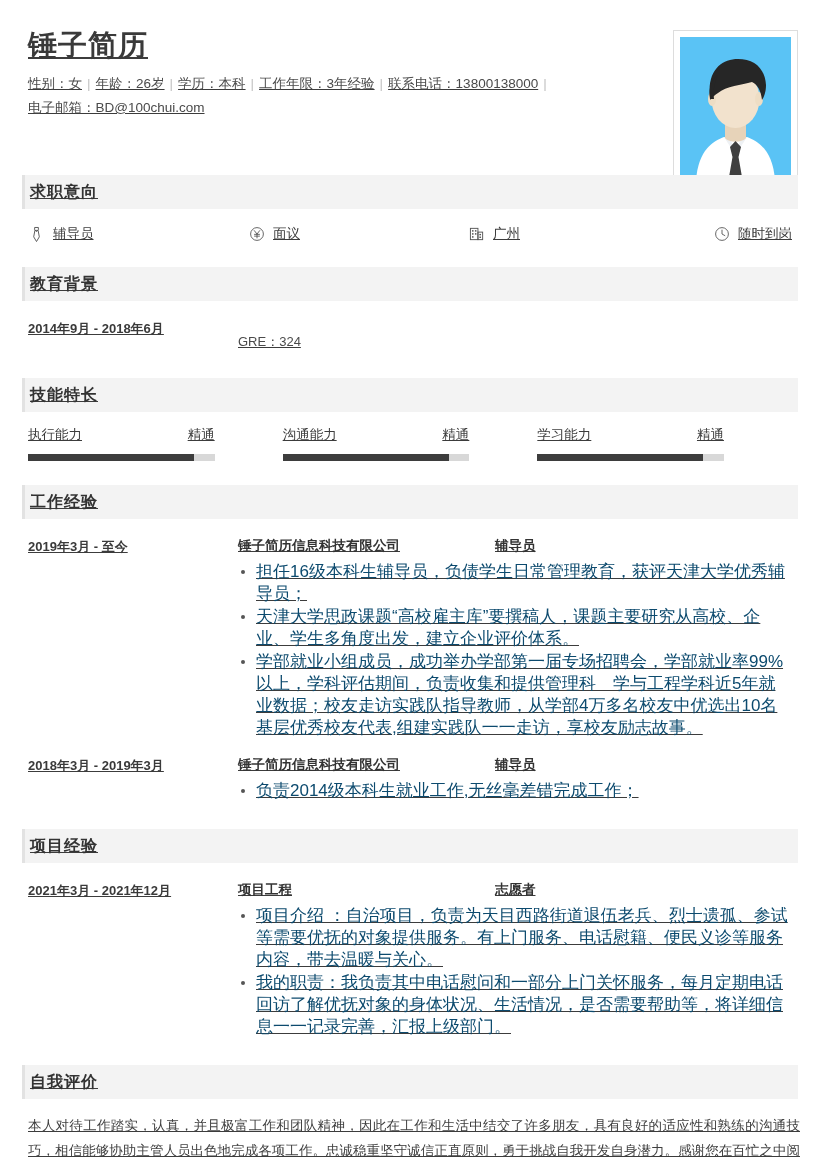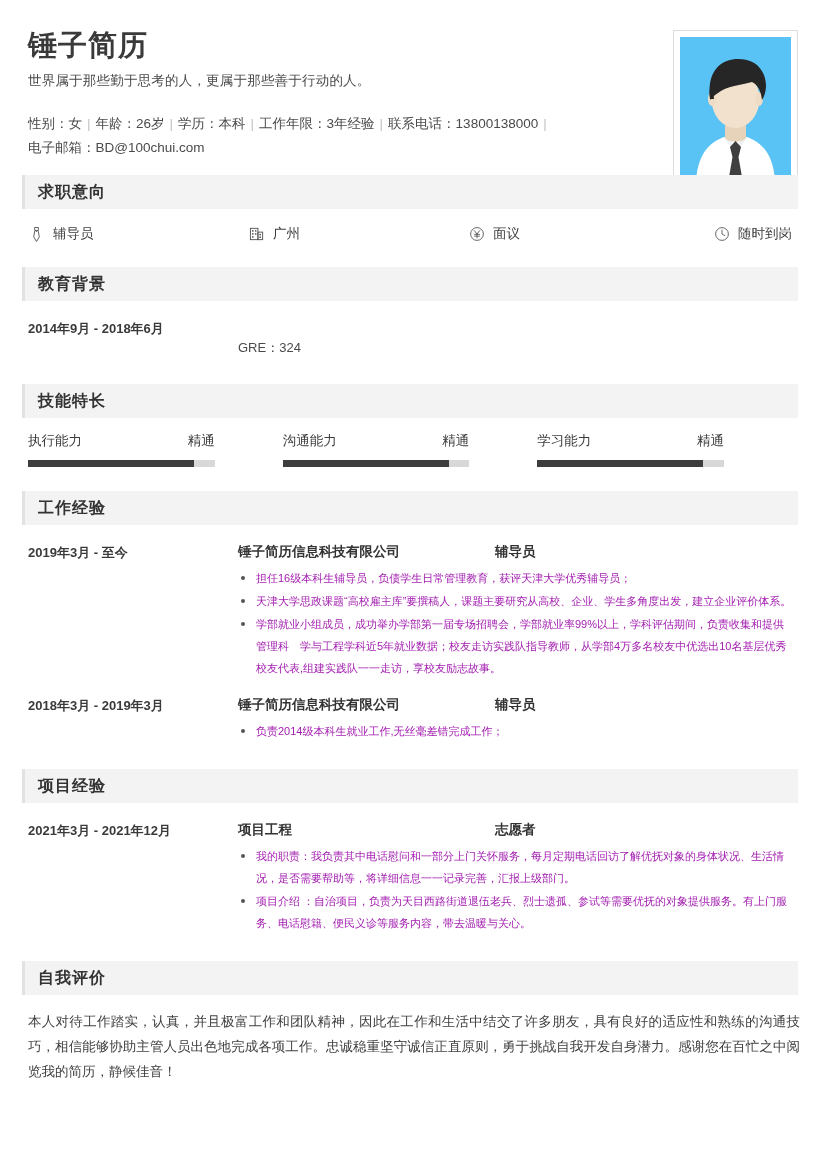--- a/index.html
+++ b/index.html
@@ -14,20 +14,21 @@
     color: #3c3c3c;
     -webkit-font-smoothing: antialiased;
     position: relative;
     overflow: hidden;
   }
   .page {
     width: 820px;
     height: 1160px;
     position: relative;
     box-sizing: border-box;
+    text-decoration: underline;
   }
 
   
   .header {
     position: relative;
     padding: 30px 30px 0 28px;
     height: 175px;
     box-sizing: border-box;
   }
   .name {
@@ -77,21 +78,21 @@
     overflow: hidden;
   }
 
   
   .section-band {
     margin: 0 22px 0 22px;
     background: #f3f3f3;
     height: 34px;
     display: flex;
     align-items: center;
-    padding-left: 16px;
+    padding-left: 8px;
     box-sizing: border-box;
     position: relative;
   }
   .section-band::before {
     content: "";
     position: absolute;
     left: 0; top: 0; bottom: 0;
     width: 3px;
     background: #e2e2e2;
   }
@@ -150,33 +151,33 @@
     font-size: 13.5px;
     font-weight: bold;
     color: #333333;
   }
   .line-major .org { flex: 0 0 257px; }
   .line-major .role { flex: 1 1 auto; }
   .sub-line {
     font-size: 13px;
     color: #4a4a4a;
     line-height: 21px;
-    margin-top: 18px;
+    margin-top: 12px;
   }
   ul.bullets {
     list-style: none;
     margin: 6px 0 0 0;
     padding: 0;
   }
   ul.bullets li {
     position: relative;
     padding-left: 18px;
-    font-size: 11px;
+    font-size: 17px;
     line-height: 22px;
-    color: #a21caf;
+    color: #0c4a6e;
     margin-bottom: 1px;
   }
   ul.bullets li::before {
     content: "";
     position: absolute;
     left: 3px;
     top: 9px;
     width: 4px;
     height: 4px;
     border-radius: 50%;
@@ -227,21 +228,20 @@
   .sp-18 { height: 18px; }
   .sp-14 { height: 14px; }
 </style>
 </head>
 <body>
 
 <div class="page">
 
   <div class="header">
     <h1 class="name">锤子简历</h1>
-    <div class="motto">世界属于那些勤于思考的人，更属于那些善于行动的人。</div>
     <div class="meta"><span class="meta-item">性别：女</span><span class="sep">|</span><span class="meta-item">年龄：26岁</span><span class="sep">|</span><span class="meta-item">学历：本科</span><span class="sep">|</span><span class="meta-item">工作年限：3年经验</span><span class="sep">|</span><span class="meta-item">联系电话：13800138000</span><span class="sep">|</span><span class="meta-item">电子邮箱：BD@100chui.com</span></div>
 
     <div class="photo-frame">
       <div class="photo-inner">
         <svg viewBox="0 0 111 144" width="111" height="144">
           <rect x="0" y="0" width="111" height="144" fill="#5ac3f5"></rect>
 
           <path d="M16 144 C18 112 34 104 44 100 L67 100 C77 104 93 112 95 144 Z" fill="#ffffff"></path>
 
           <path d="M44 100 L55.5 118 L50 100 Z" fill="#eef1f4"></path>
@@ -270,49 +270,49 @@
     <div class="intent-row">
 
       <div class="intent-cell">
         <span class="intent-icon">
           <svg viewBox="0 0 16 18" width="15" height="17">
             <path d="M6 1.5 L10 1.5 L10 4 L8 6 L6 4 Z" fill="none" stroke="#555" stroke-width="1"></path>
             <path d="M6.3 4.6 L9.7 4.6 L11 11.5 L8 16.5 L5 11.5 Z" fill="none" stroke="#555" stroke-width="1"></path>
           </svg>
         </span>
         <span>辅导员</span>
+      </div>
+
+      <div class="intent-cell">
+        <span class="intent-icon">
+          <svg viewBox="0 0 18 18" width="16" height="16">
+            <circle cx="9" cy="9" r="7.2" fill="none" stroke="#555" stroke-width="1"></circle>
+            <path d="M6 5.2 L9 9 L12 5.2 M6.2 9.4 L11.8 9.4 M6.2 11.4 L11.8 11.4 M9 9 L9 13.4" fill="none" stroke="#555" stroke-width="1" stroke-linecap="round"></path>
+          </svg>
+        </span>
+        <span>面议</span>
       </div>
 
       <div class="intent-cell">
         <span class="intent-icon">
           <svg viewBox="0 0 17 17" width="16" height="16">
             <rect x="1.5" y="2.5" width="8" height="12" fill="none" stroke="#555" stroke-width="1"></rect>
             <rect x="9.5" y="6.5" width="5" height="8" fill="none" stroke="#555" stroke-width="1"></rect>
             <rect x="3.2" y="4.4" width="1.6" height="1.6" fill="#555"></rect>
             <rect x="6.3" y="4.4" width="1.6" height="1.6" fill="#555"></rect>
             <rect x="3.2" y="7.6" width="1.6" height="1.6" fill="#555"></rect>
             <rect x="6.3" y="7.6" width="1.6" height="1.6" fill="#555"></rect>
             <rect x="3.2" y="10.8" width="1.6" height="1.6" fill="#555"></rect>
             <rect x="11" y="8.4" width="1.8" height="1.5" fill="#555"></rect>
             <rect x="11" y="11.2" width="1.8" height="1.5" fill="#555"></rect>
           </svg>
         </span>
         <span>广州</span>
       </div>
 
-      <div class="intent-cell">
-        <span class="intent-icon">
-          <svg viewBox="0 0 18 18" width="16" height="16">
-            <circle cx="9" cy="9" r="7.2" fill="none" stroke="#555" stroke-width="1"></circle>
-            <path d="M6 5.2 L9 9 L12 5.2 M6.2 9.4 L11.8 9.4 M6.2 11.4 L11.8 11.4 M9 9 L9 13.4" fill="none" stroke="#555" stroke-width="1" stroke-linecap="round"></path>
-          </svg>
-        </span>
-        <span>面议</span>
-      </div>
-
       <div class="intent-cell last">
         <span class="intent-icon">
           <svg viewBox="0 0 18 18" width="16" height="16">
             <circle cx="9" cy="9" r="7.2" fill="none" stroke="#555" stroke-width="1"></circle>
             <path d="M9 4.6 L9 9 L12.2 10.8" fill="none" stroke="#555" stroke-width="1" stroke-linecap="round"></path>
           </svg>
         </span>
         <span>随时到岗</span>
       </div>
 
@@ -422,22 +422,22 @@
     </div>
     <div class="sp-18"></div>
     <div class="row">
       <div class="date">2021年3月 - 2021年12月</div>
       <div class="content">
         <div class="line-major">
           <span class="org">项目工程</span>
           <span class="role">志愿者</span>
         </div>
         <ul class="bullets">
+          <li>项目介绍 ：自治项目，负责为天目西路街道退伍老兵、烈士遗孤、参试等需要优抚的对象提供服务。有上门服务、电话慰籍、便民义诊等服务内容，带去温暖与关心。</li>
           <li>我的职责：我负责其中电话慰问和一部分上门关怀服务，每月定期电话回访了解优抚对象的身体状况、生活情况，是否需要帮助等，将详细信息一一记录完善，汇报上级部门。</li>
-          <li>项目介绍 ：自治项目，负责为天目西路街道退伍老兵、烈士遗孤、参试等需要优抚的对象提供服务。有上门服务、电话慰籍、便民义诊等服务内容，带去温暖与关心。</li>
         </ul>
       </div>
     </div>
   </div>
 
   <div class="sp-24"></div>
 
   <div class="section">
     <div class="section-band">
       <span class="section-title">自我评价</span>

